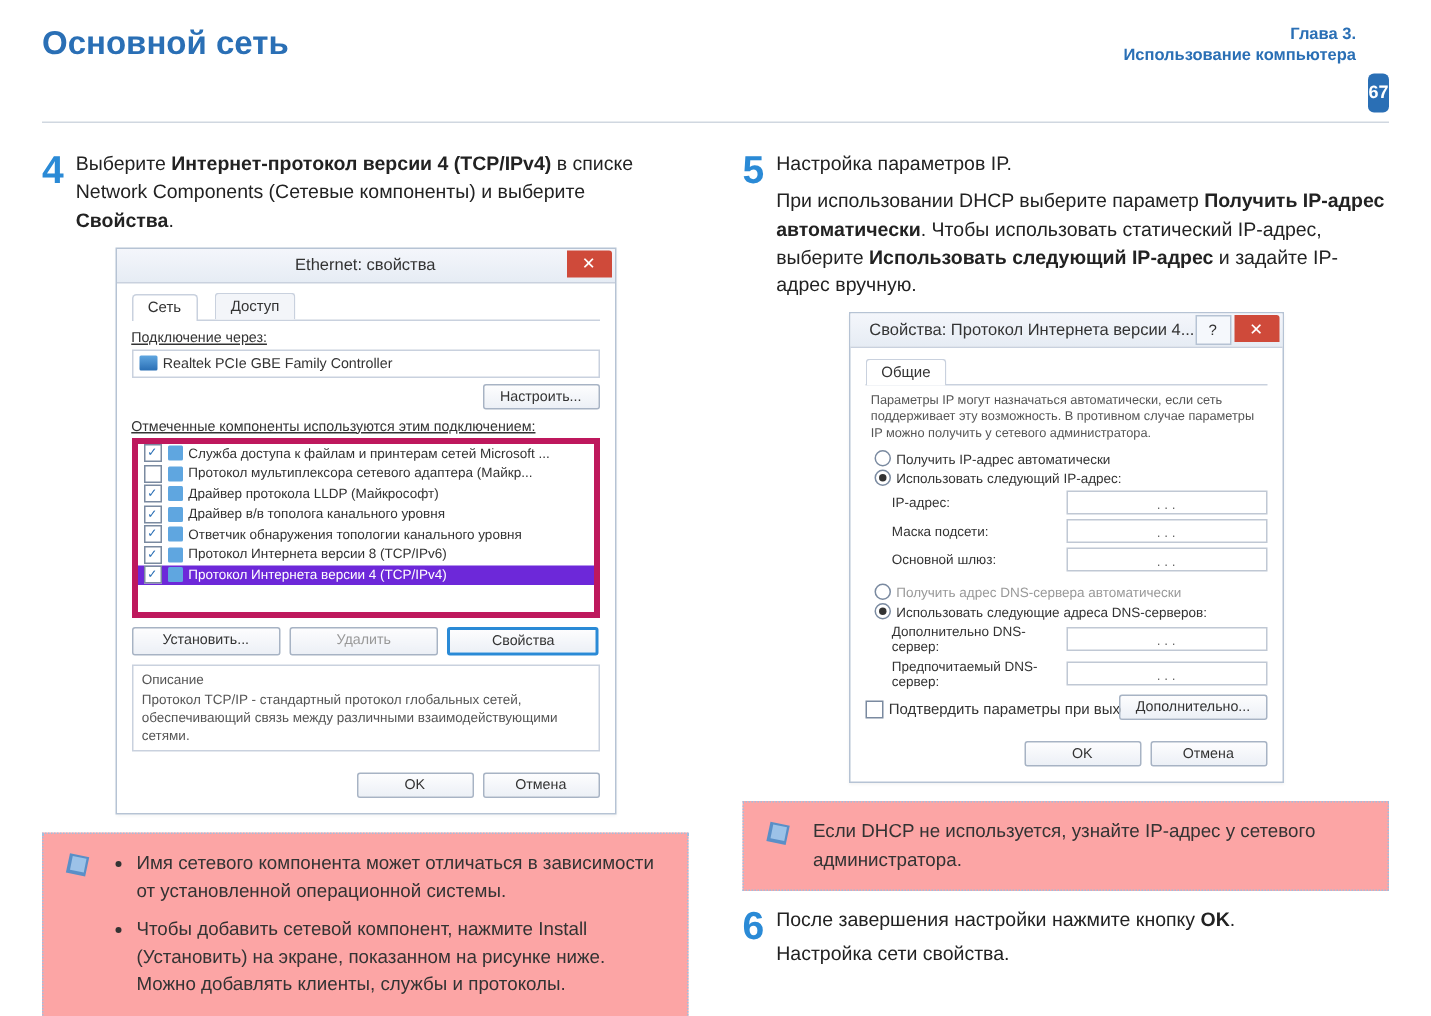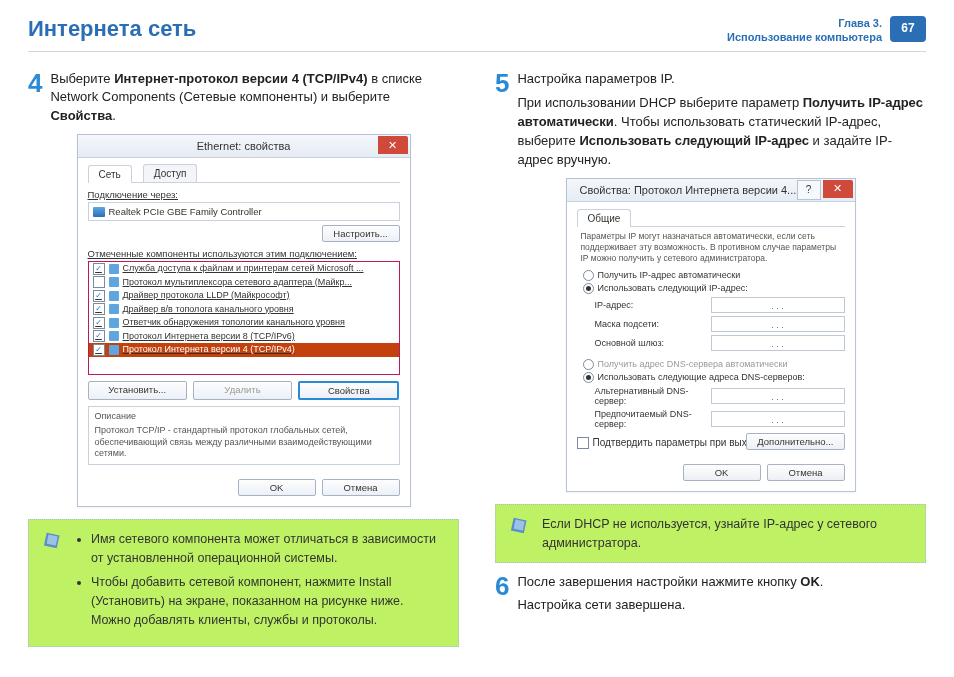--- a/index.html
+++ b/index.html
@@ -35,27 +35,28 @@
     font-weight: bold;
     line-height: 1.3;
     display: flex;
     align-items: flex-start;
     gap: 8px;
   }
   .page-badge {
     background: #2a6fb5;
     color: #fff;
     border-radius: 4px;
-    width: 36px;
+    width: 14px;
     height: 26px;
     display: inline-flex;
     align-items: center;
     justify-content: center;
     font-size: 12px;
     font-weight: bold;
+    margin-top: 33px;
   }
   .columns {
     display: flex;
     gap: 36px;
   }
   .col {
     flex: 1;
     min-width: 0;
   }
   .step {
@@ -175,37 +176,36 @@
     padding: 2px 10px;
     font-size: 9.5px;
     border-radius: 2px;
     min-width: 56px;
     text-align: center;
   }
   .win-btn.primary {
     border: 2px solid #2a8ad6;
   }
   .comp-list {
-    border: 1px solid #be185d;
+    border: 4px solid #be185d;
     height: 112px;
     overflow: hidden;
     margin-top: 2px;
     font-size: 9px;
     line-height: 1.5;
-    text-decoration: underline;
   }
   .comp-row {
     display: flex;
     align-items: center;
     gap: 4px;
     padding: 0 4px;
     white-space: nowrap;
   }
   .comp-row.sel {
-    background: #c2410c;
+    background: #6d28d9;
     color: #fff;
   }
   .chk {
     width: 10px; height: 10px;
     border: 1px solid #7a8aa0;
     background: #fff;
     display: inline-flex;
     align-items: center;
     justify-content: center;
     font-size: 8px;
@@ -304,21 +304,21 @@
     margin-top: 8px;
   }
   .adv-row {
     display: flex;
     justify-content: flex-end;
     margin-top: -16px;
   }
   
   .note {
     border: 1px dotted #9fbfe0;
-    background: #bef264;
+    background: #fca5a5;
     display: flex;
     gap: 10px;
     padding: 10px 14px;
     margin: 10px 0;
     font-size: 12.5px;
     line-height: 1.5;
     color: #333;
   }
   .note-icon {
     width: 22px; height: 22px;
@@ -326,21 +326,21 @@
   }
   .note-icon svg { width: 100%; height: 100%; }
   .bullets { margin: 0; padding-left: 16px; }
   .bullets li { margin-bottom: 6px; }
 </style>
 </head>
 <body>
 
 <div class="page">
   <div class="header">
-    <h1 class="title">Интернета сеть</h1>
+    <h1 class="title">Основной сеть</h1>
     <div class="chapter">
       <div>
         <div>Глава 3.</div>
         <div>Использование компьютера</div>
       </div>
       <div class="page-badge">67</div>
     </div>
   </div>
 
   <div class="columns">
@@ -497,21 +497,21 @@
             <div class="groupbox" style="margin-top:8px;">
               <div class="radio-row">
                   <span class="radio"></span>
                   <span style="color:#999;">Получить адрес DNS-сервера автоматически</span>
                 </div>
               <div class="radio-row">
                   <span class="radio on"></span>
                   <span>Использовать следующие адреса DNS-серверов:</span>
                 </div>
               <div class="field-row">
-                  <span class="lbl">Альтернативный DNS-сервер:</span>
+                  <span class="lbl">Дополнительно DNS-сервер:</span>
                   <div class="ip-input">
                     <div class="dots">. . .</div>
                   </div>
                 </div>
               <div class="field-row">
                   <span class="lbl">Предпочитаемый DNS-сервер:</span>
                   <div class="ip-input">
                     <div class="dots">. . .</div>
                   </div>
                 </div>
@@ -542,18 +542,18 @@
         </div>
         <div>Если DHCP не используется, узнайте IP-адрес у сетевого администратора.</div>
       </div>
 
       <div class="step">
         <div class="step-num">6</div>
         <div class="step-body">
           <div>
             <span>После завершения настройки нажмите кнопку </span><b>OK</b><span>.</span>
           </div>
-          <div style="margin-top:4px;">Настройка сети завершена.</div>
+          <div style="margin-top:4px;">Настройка сети свойства.</div>
         </div>
       </div>
     </div>
   </div>
 </div>
 
 </body></html>

